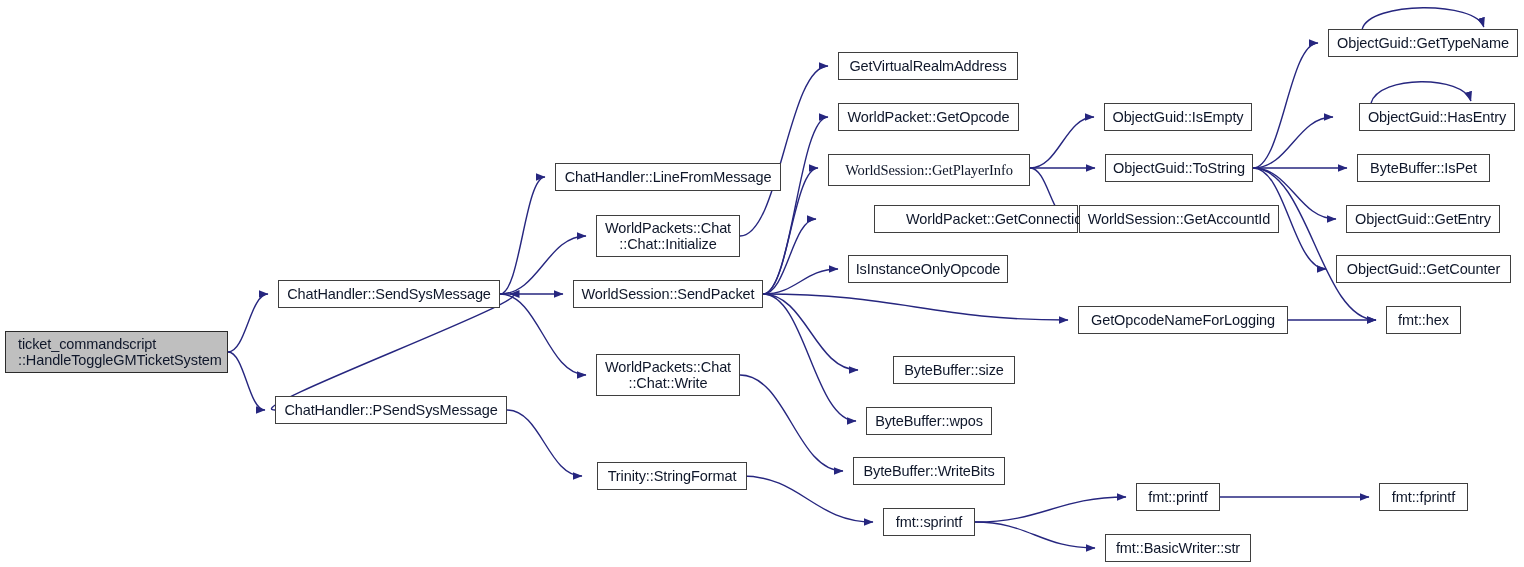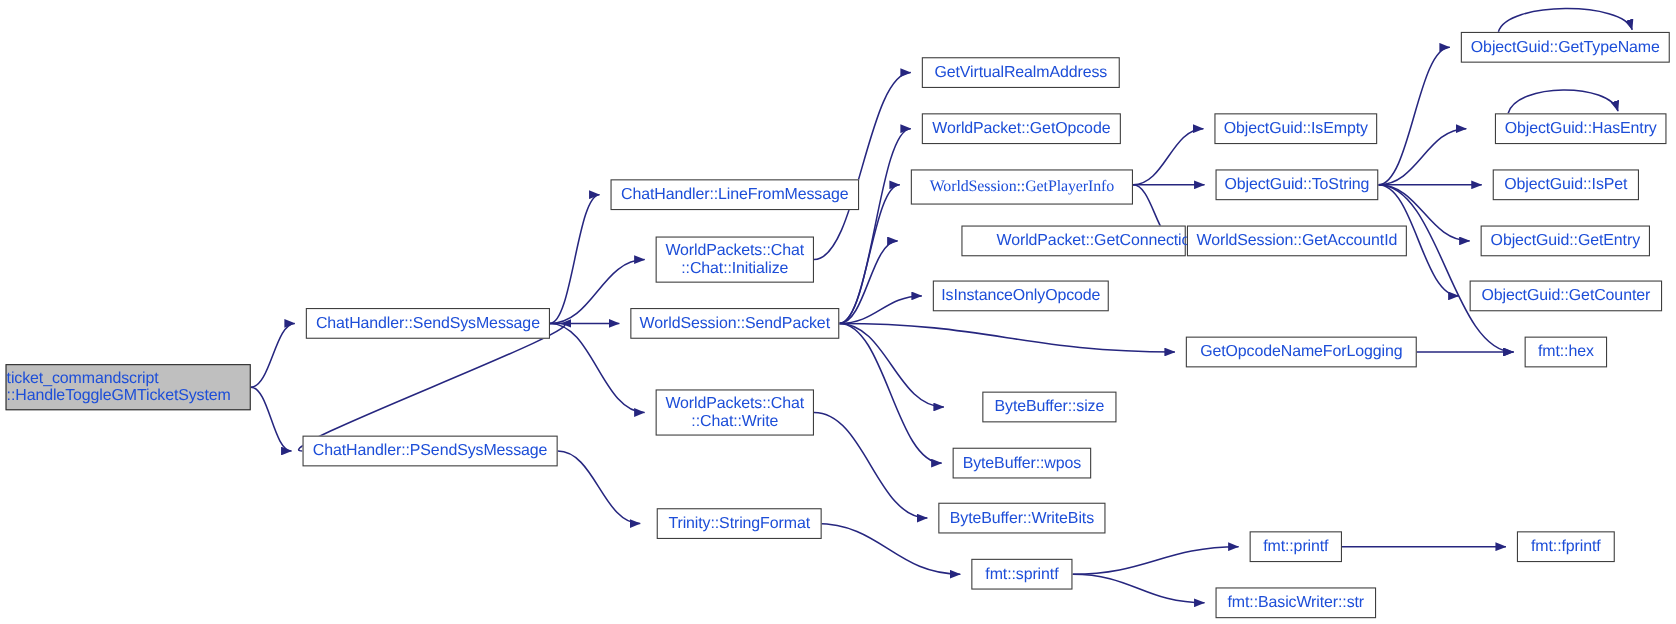--- a/index.html
+++ b/index.html
@@ -21,37 +21,37 @@
     top: 0;
     width: 1524px;
     height: 567px;
     pointer-events: none;
   }
   .node {
     position: absolute;
     box-sizing: border-box;
     border: 1px solid #3f3f3f;
     background: #ffffff;
-    color: #1d4ed8;
+    color: #0f172a;
     font-size: 14.5px;
     line-height: 16px;
     display: flex;
     align-items: center;
     justify-content: center;
     text-align: center;
     white-space: pre-line;
     letter-spacing: -0.1px;
     z-index: 2;
   }
   .node.root {
     background: #bfbfbf;
     border: 1px solid #2b2b2b;
     justify-content: flex-start;
     text-align: left;
-    padding-left: 0;
+    padding-left: 12px;
   }
 </style>
 </head>
 <body>
 
 <div id="graph">
   <svg id="edges" viewBox="0 0 1524 567" xmlns="http://www.w3.org/2000/svg">
     <defs>
       <marker id="arrow" markerWidth="10" markerHeight="8" refX="9.5" refY="4" orient="auto" markerUnits="userSpaceOnUse">
         <path d="M0,0 L10,4 L0,8 z" fill="#26267f"></path>
@@ -115,19 +115,19 @@
       <div class="node" style="left: 853px; top: 457px; width: 152px; height: 28px;">ByteBuffer::WriteBits</div>
       <div class="node" style="left: 883px; top: 508px; width: 92px; height: 28px;">fmt::sprintf</div>
       <div class="node" style="left: 1104px; top: 103px; width: 148px; height: 28px;">ObjectGuid::IsEmpty</div>
       <div class="node" style="left: 1105px; top: 154px; width: 148px; height: 28px;">ObjectGuid::ToString</div>
       <div class="node" style="left: 1079px; top: 205px; width: 200px; height: 28px;">WorldSession::GetAccountId</div>
       <div class="node" style="left: 1078px; top: 306px; width: 210px; height: 28px;">GetOpcodeNameForLogging</div>
       <div class="node" style="left: 1136px; top: 483px; width: 84px; height: 28px;">fmt::printf</div>
       <div class="node" style="left: 1105px; top: 534px; width: 146px; height: 28px;">fmt::BasicWriter::str</div>
       <div class="node" style="left: 1328px; top: 29px; width: 190px; height: 28px;">ObjectGuid::GetTypeName</div>
       <div class="node" style="left: 1343px; top: 103px; width: 156px; height: 28px; margin-left: 16px;">ObjectGuid::HasEntry</div>
-      <div class="node" style="left: 1357px; top: 154px; width: 133px; height: 28px;">ObjectGuid::IsPet</div>
+      <div class="node" style="left: 1357px; top: 154px; width: 133px; height: 28px;">ByteBuffer::IsPet</div>
       <div class="node" style="left: 1346px; top: 205px; width: 154px; height: 28px;">ObjectGuid::GetEntry</div>
       <div class="node" style="left: 1336px; top: 255px; width: 175px; height: 28px;">ObjectGuid::GetCounter</div>
       <div class="node" style="left: 1386px; top: 306px; width: 75px; height: 28px;">fmt::hex</div>
       <div class="node" style="left: 1379px; top: 483px; width: 89px; height: 28px;">fmt::fprintf</div>
     </div>
 </div>
 
 </body></html>

